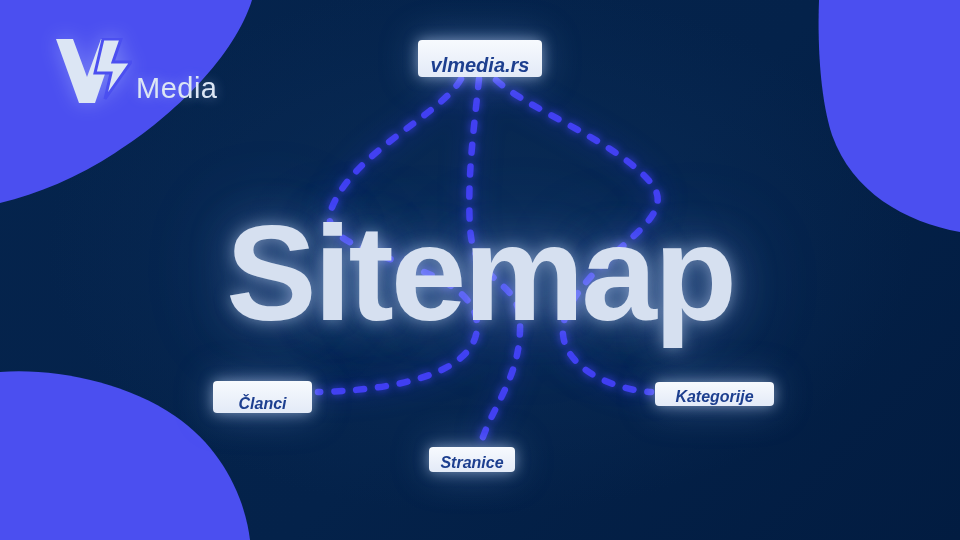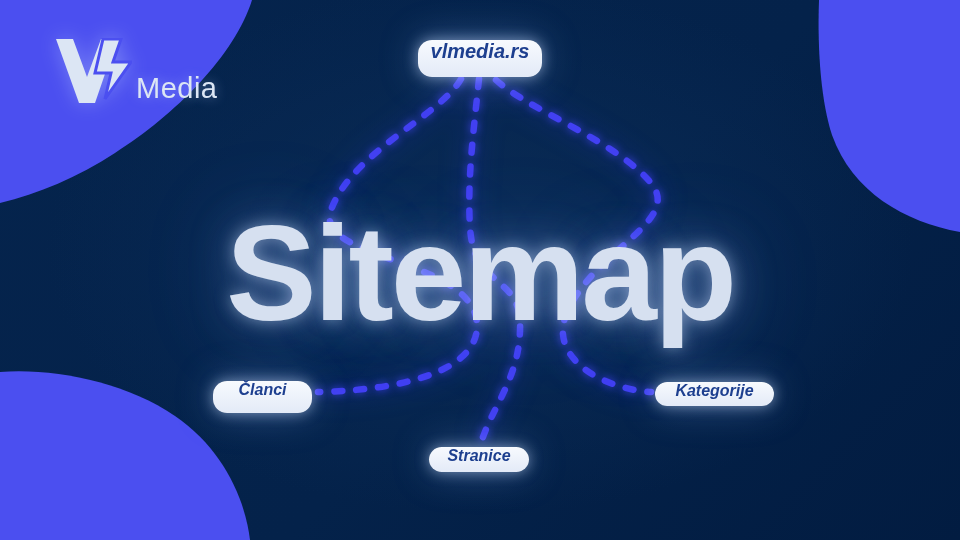--- a/index.html
+++ b/index.html
@@ -31,30 +31,30 @@
   .title{
     position:absolute;top:205px;left:0;width:100%;margin:0;
     text-align:center;line-height:1;z-index:2;
     font-size:136px;font-weight:bold;letter-spacing:-3px;
     color:var(--title,#D6E0F0);
     text-shadow:0 0 16px rgba(205,225,255,.5),
                 0 0 45px rgba(160,195,255,.38),
                 0 0 95px rgba(110,150,255,.3);
   }
   .chip{
-    position:absolute;display:flex;align-items:flex-start;justify-content:center;
+    position:absolute;display:flex;align-items:flex-end;justify-content:center;
     background:linear-gradient(180deg,#F7FAFE 0%, var(--chip-bg,#E3EAF7) 100%);
-    border-radius:14px;z-index:3;
+    border-radius:4px;z-index:3;
     color:var(--chip-text,#1D3F8F);font-weight:bold;font-style:italic;
     box-shadow:0 0 14px rgba(205,225,255,.55), 0 0 38px rgba(140,180,255,.35);
     cursor:pointer;
   }
   .chip-root{left:418px;top:40px;width:124px;height:37px;font-size:20px;}
   .chip-clanci{left:213px;top:381px;width:99px;height:32px;font-size:16px;}
-  .chip-stranice{left:429px;top:447px;width:100px;height:25px;font-size:16px;}
+  .chip-stranice{left:429px;top:447px;width:86px;height:25px;font-size:16px;}
   .chip-kategorije{left:655px;top:382px;width:119px;height:24px;font-size:16px;}
 </style>
 </head>
 <body>
 
 <div class="stage">
 
   <svg class="decor" viewBox="0 0 960 540" preserveAspectRatio="none">
     <g>
       <path class="blob" d="M0,0 H252 C235,55 175,115 115,153 C78,177 38,194 0,203 Z"></path>

